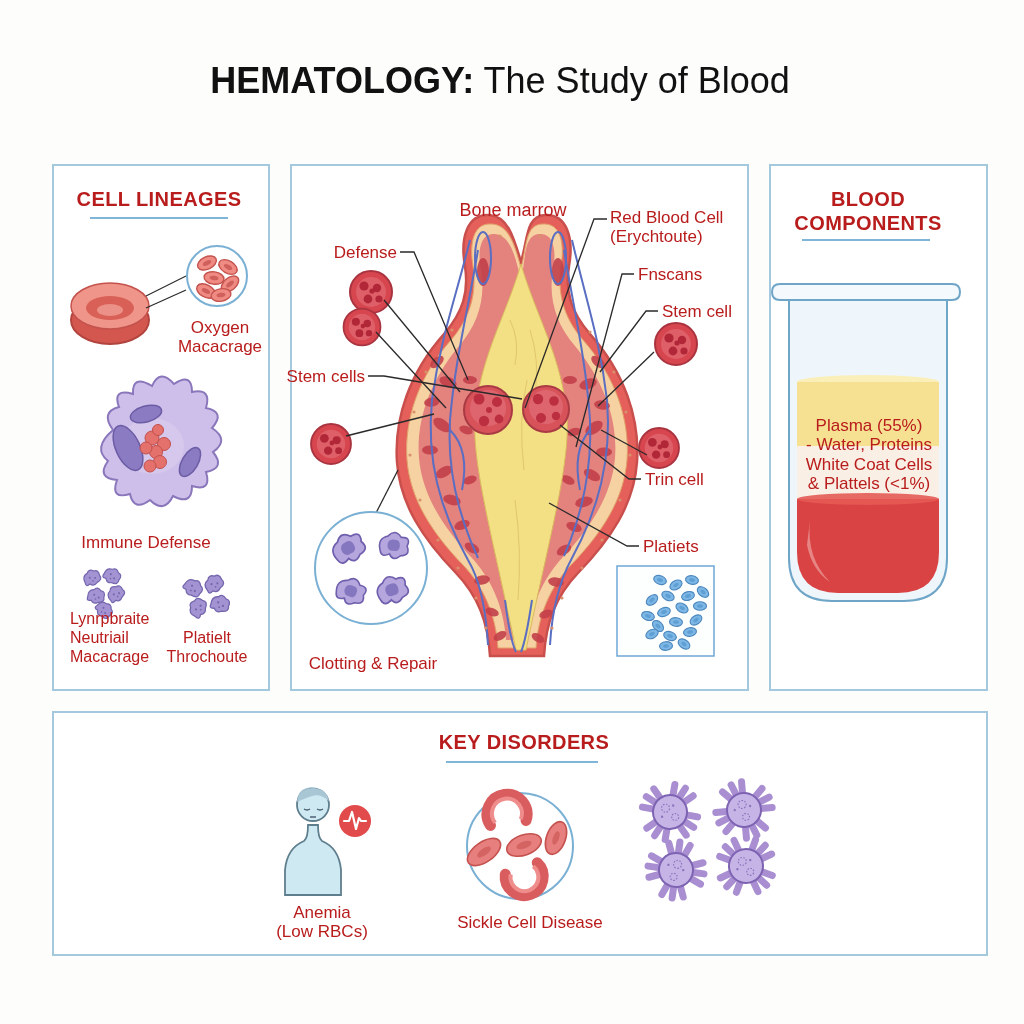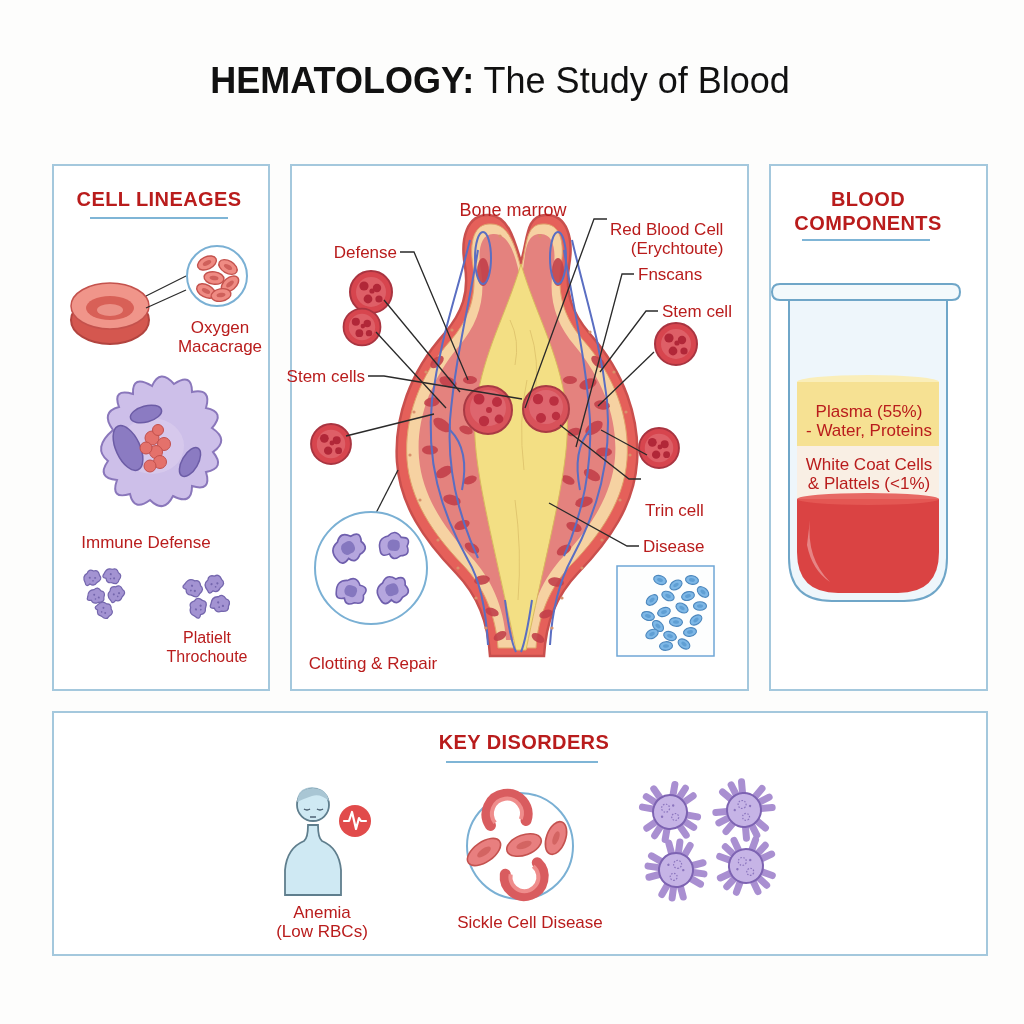--- a/index.html
+++ b/index.html
@@ -352,44 +352,49 @@
     </g>
   </svg>
 
   <div class="lbl hdr center" style="left:159px;top:187px;">CELL LINEAGES</div>
   <div class="rule" style="left:90px;top:217px;width:138px;"></div>
   <div class="lbl center" style="left:220px;top:318px;">
     <span style="display:block">Oxygen</span>
     <span style="display:block">Macacrage</span>
   </div>
   <div class="lbl center" style="left:146px;top:533px;">Immune Defense</div>
+  <div class="lbl sm" style="left:70px;top:609px;">
+    <span style="display:block">Lynrpbraite</span>
+    <span style="display:block">Neutriail</span>
+    <span style="display:block">Macacrage</span>
+  </div>
   <div class="lbl sm center" style="left:207px;top:628px;">
     <span style="display:block">Platielt</span>
     <span style="display:block">Throchoute</span>
   </div>
 
   <div class="lbl center" style="left:513px;top:181px;font-size:18px;margin-top:20px;">Bone marrow</div>
   <div class="lbl ranchor" style="left:397px;top:252px;">Defense</div>
   <div class="lbl ranchor" style="left:365px;top:376px;">Stem cells</div>
-  <div class="lbl" style="left:610px;top:220px;text-align:right;">
+  <div class="lbl" style="left:610px;top:208px;text-align:left;">
     <span style="display:block">Red Blood Cell</span>
     <span style="display:block">(Erychtoute)</span>
   </div>
   <div class="lbl lanchor" style="left:638px;top:274px;">Fnscans</div>
   <div class="lbl lanchor" style="left:662px;top:311px;">Stem cell</div>
-  <div class="lbl lanchor" style="left:645px;top:479px;margin-top:31px;">Trin cell</div>
-  <div class="lbl lanchor" style="left:643px;top:546px;">Disease</div>
+  <div class="lbl lanchor" style="left:645px;top:479px;">Trin cell</div>
+  <div class="lbl lanchor" style="left:643px;top:546px;">Platiets</div>
   <div class="lbl center" style="left:373px;top:654px;">Clotting &amp; Repair</div>
 
   <div class="lbl hdr center" style="left:868px;top:187px;">
     <span style="display:block">BLOOD</span>
     <span style="display:block">COMPONENTS</span>
   </div>
   <div class="rule" style="left:802px;top:239px;width:128px;"></div>
-  <div class="lbl center" style="left:869px;top:402px;">
+  <div class="lbl center" style="left:869px;top:416px;">
     <span style="display:block">Plasma (55%)</span>
     <span style="display:block">- Water, Proteins</span>
   </div>
   <div class="lbl center" style="left:869px;top:455px;">
     <span style="display:block">White Coat Cells</span>
     <span style="display:block">&amp; Plattels (&lt;1%)</span>
   </div>
 
   <div class="lbl hdr center" style="left:524px;top:730px;">KEY DISORDERS</div>
   <div class="rule" style="left:446px;top:761px;width:152px;"></div>

